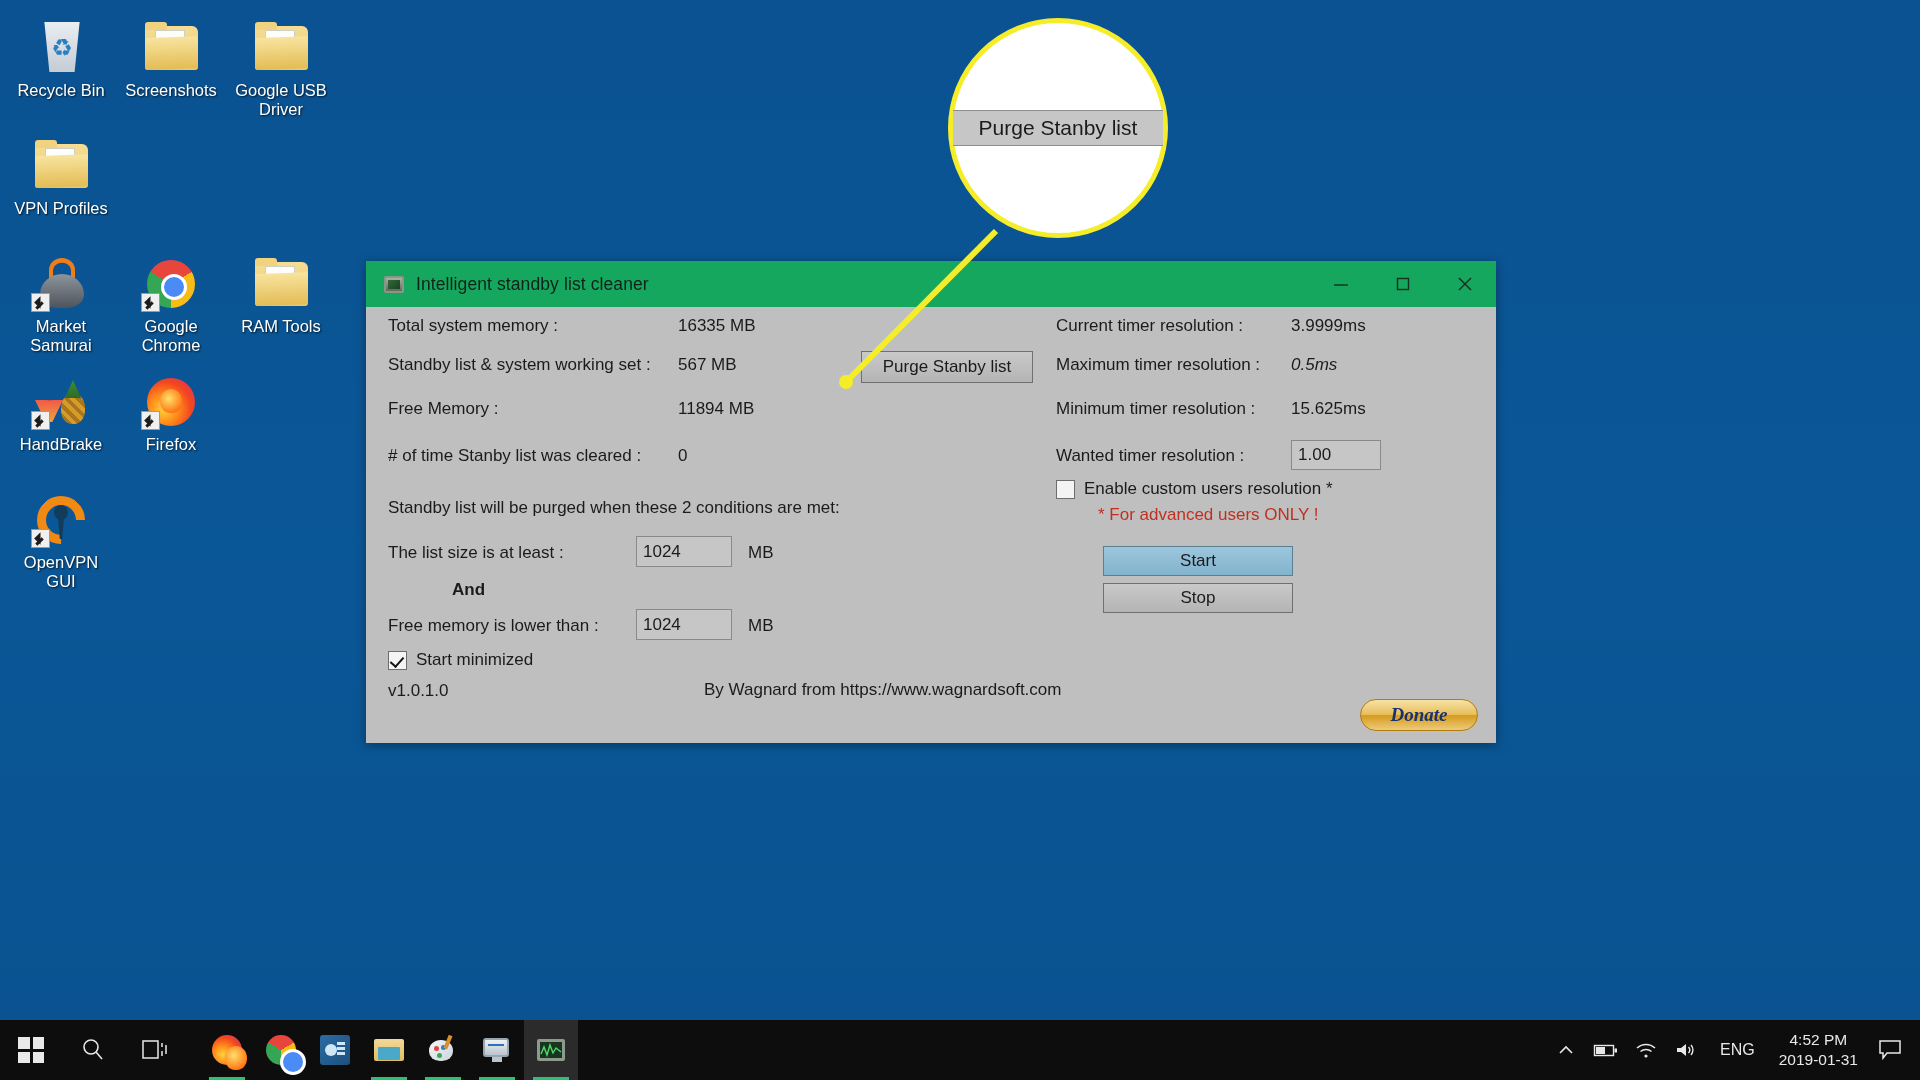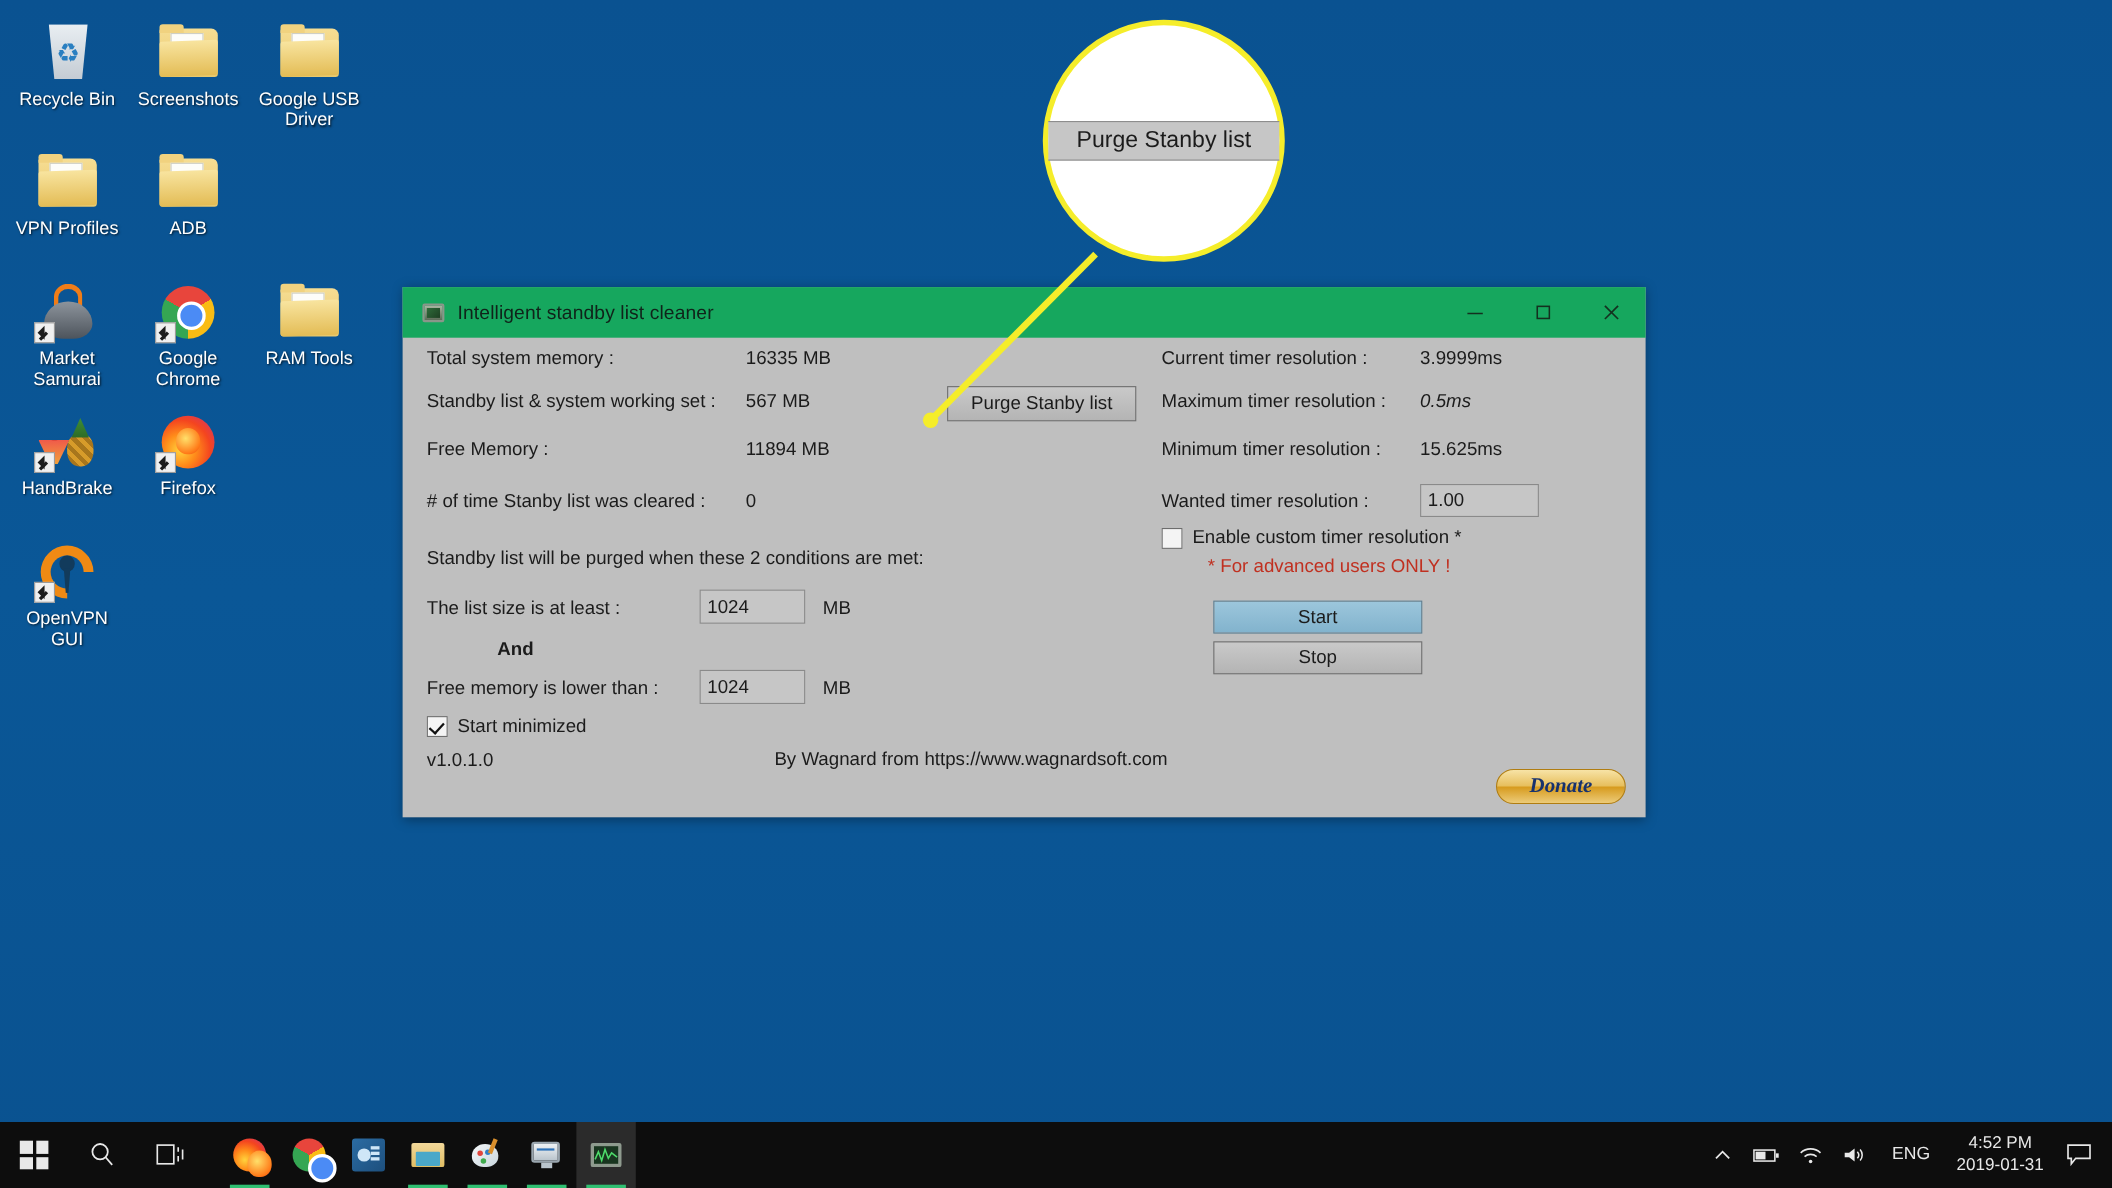--- a/index.html
+++ b/index.html
@@ -361,31 +361,20 @@
         <div class="icon-art">
           <div class="folder">
               <div class="back"></div>
               <div class="tab"></div>
               <div class="paper"></div>
               <div class="front"></div>
             </div>
         </div>
         <div class="desk-label">VPN Profiles</div>
       </div>
-      <div class="desk-icon">
-        <div class="icon-art">
-          <div class="folder">
-              <div class="back"></div>
-              <div class="tab"></div>
-              <div class="paper"></div>
-              <div class="front"></div>
-            </div>
-        </div>
-        <div class="desk-label">ADB</div>
-      </div>
     </div>
 
     <div class="icon-row">
       <div class="desk-icon">
         <div class="icon-art">
           <div class="samurai">
               <div class="horn"></div>
               <div class="helm"></div>
             </div>
           <div class="shortcut-arrow"></div>
@@ -492,24 +481,24 @@
       <div class="lbl" style="left:690px; top:9px;">Current timer resolution :</div>
       <div class="val" style="left:925px; top:9px;">3.9999ms</div>
 
       <div class="lbl" style="left:690px; top:48px;">Maximum timer resolution :</div>
       <div class="val" style="left:925px; top:48px;font-style:italic;">0.5ms</div>
 
       <div class="lbl" style="left:690px; top:92px;">Minimum timer resolution :</div>
       <div class="val" style="left:925px; top:92px;">15.625ms</div>
 
       <div class="lbl" style="left:690px; top:139px;">Wanted timer resolution :</div>
-      <input class="txtbox" style="left: 925px; top: 133px; width: 108px; height: 30px;" value="1.00">
+      <input class="txtbox" style="left: 925px; top: 133px; width: 90px; height: 30px;" value="1.00">
 
       <div class="chk" style="left:690px; top:173px;"></div>
-      <div class="lbl" style="left:718px; top:172px;">Enable custom timer resolution *</div>
+      <div class="lbl" style="left:718px; top:172px;">Enable custom users resolution *</div>
       <div class="lbl red-note" style="left:732px; top:198px;">* For advanced users ONLY !</div>
 
       <div class="lbl" style="left:22px; top:191px;">Standby list will be purged when these 2 conditions are met:</div>
 
       <div class="lbl" style="left:22px; top:236px;">The list size is at least :</div>
       <input class="txtbox" style="left: 270px; top: 229px; width: 96px; height: 31px;" value="1024">
       <div class="lbl" style="left:382px; top:236px;">MB</div>
 
       <div class="lbl" style="left:86px; top:273px;font-weight:bold;">And</div>
 

